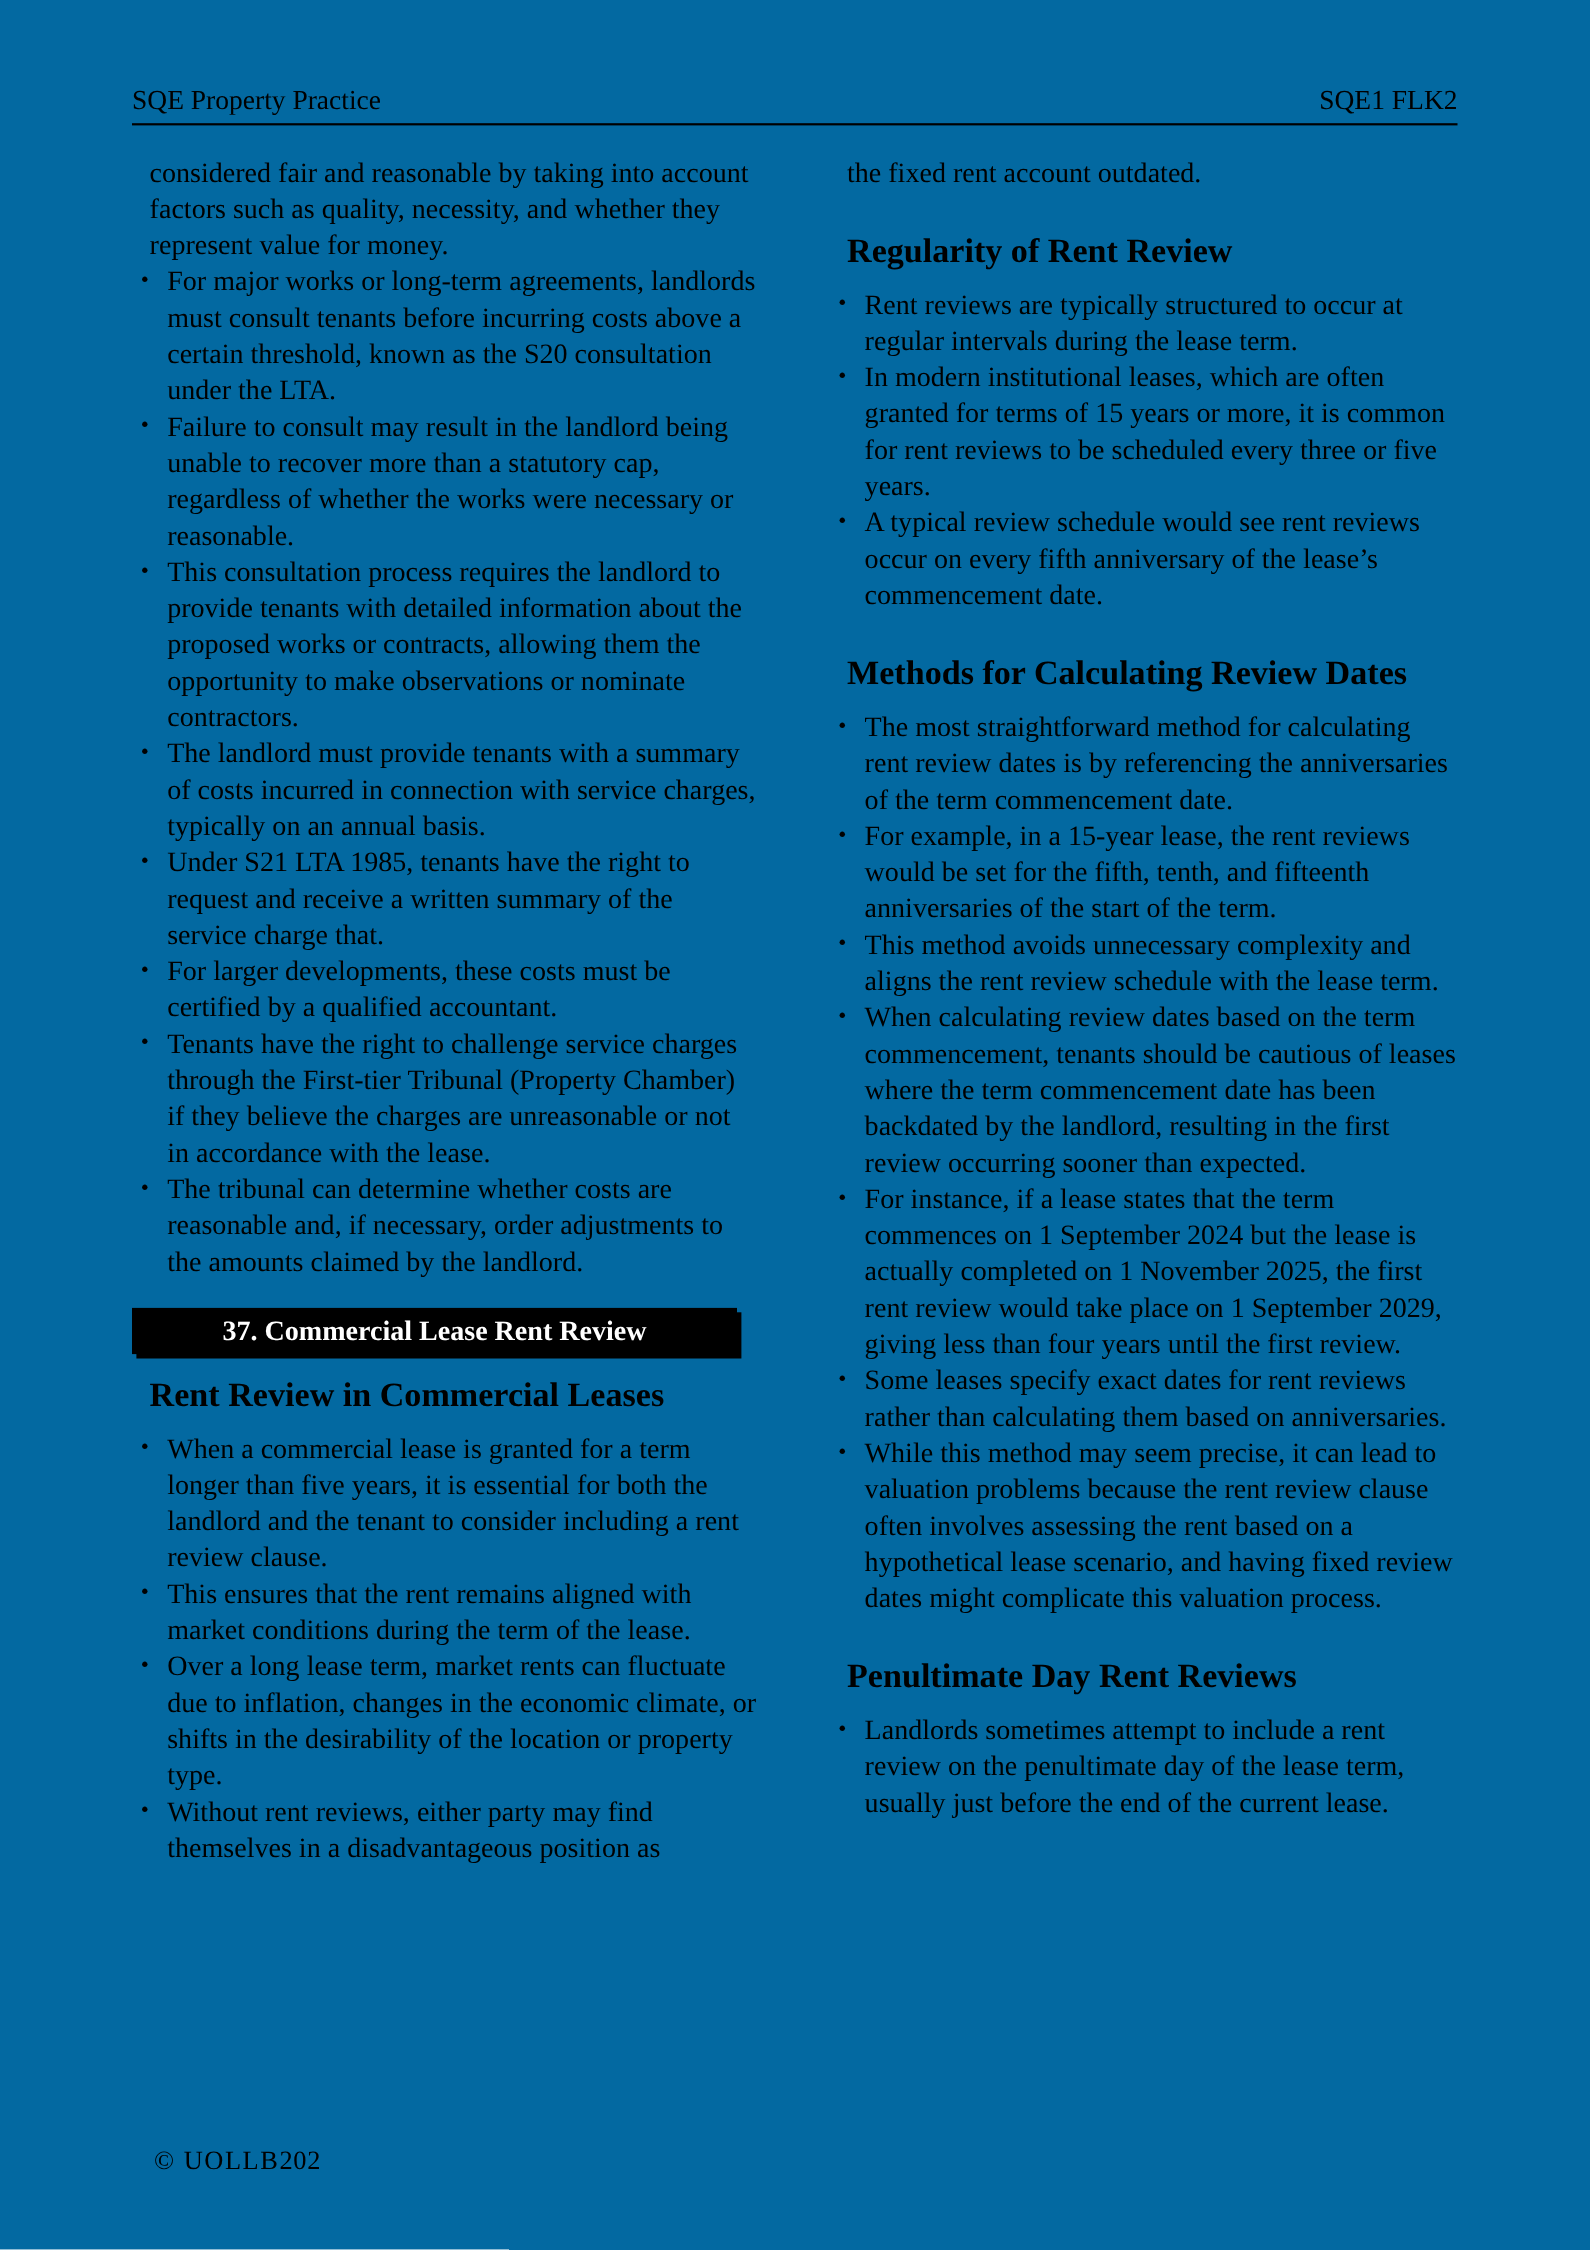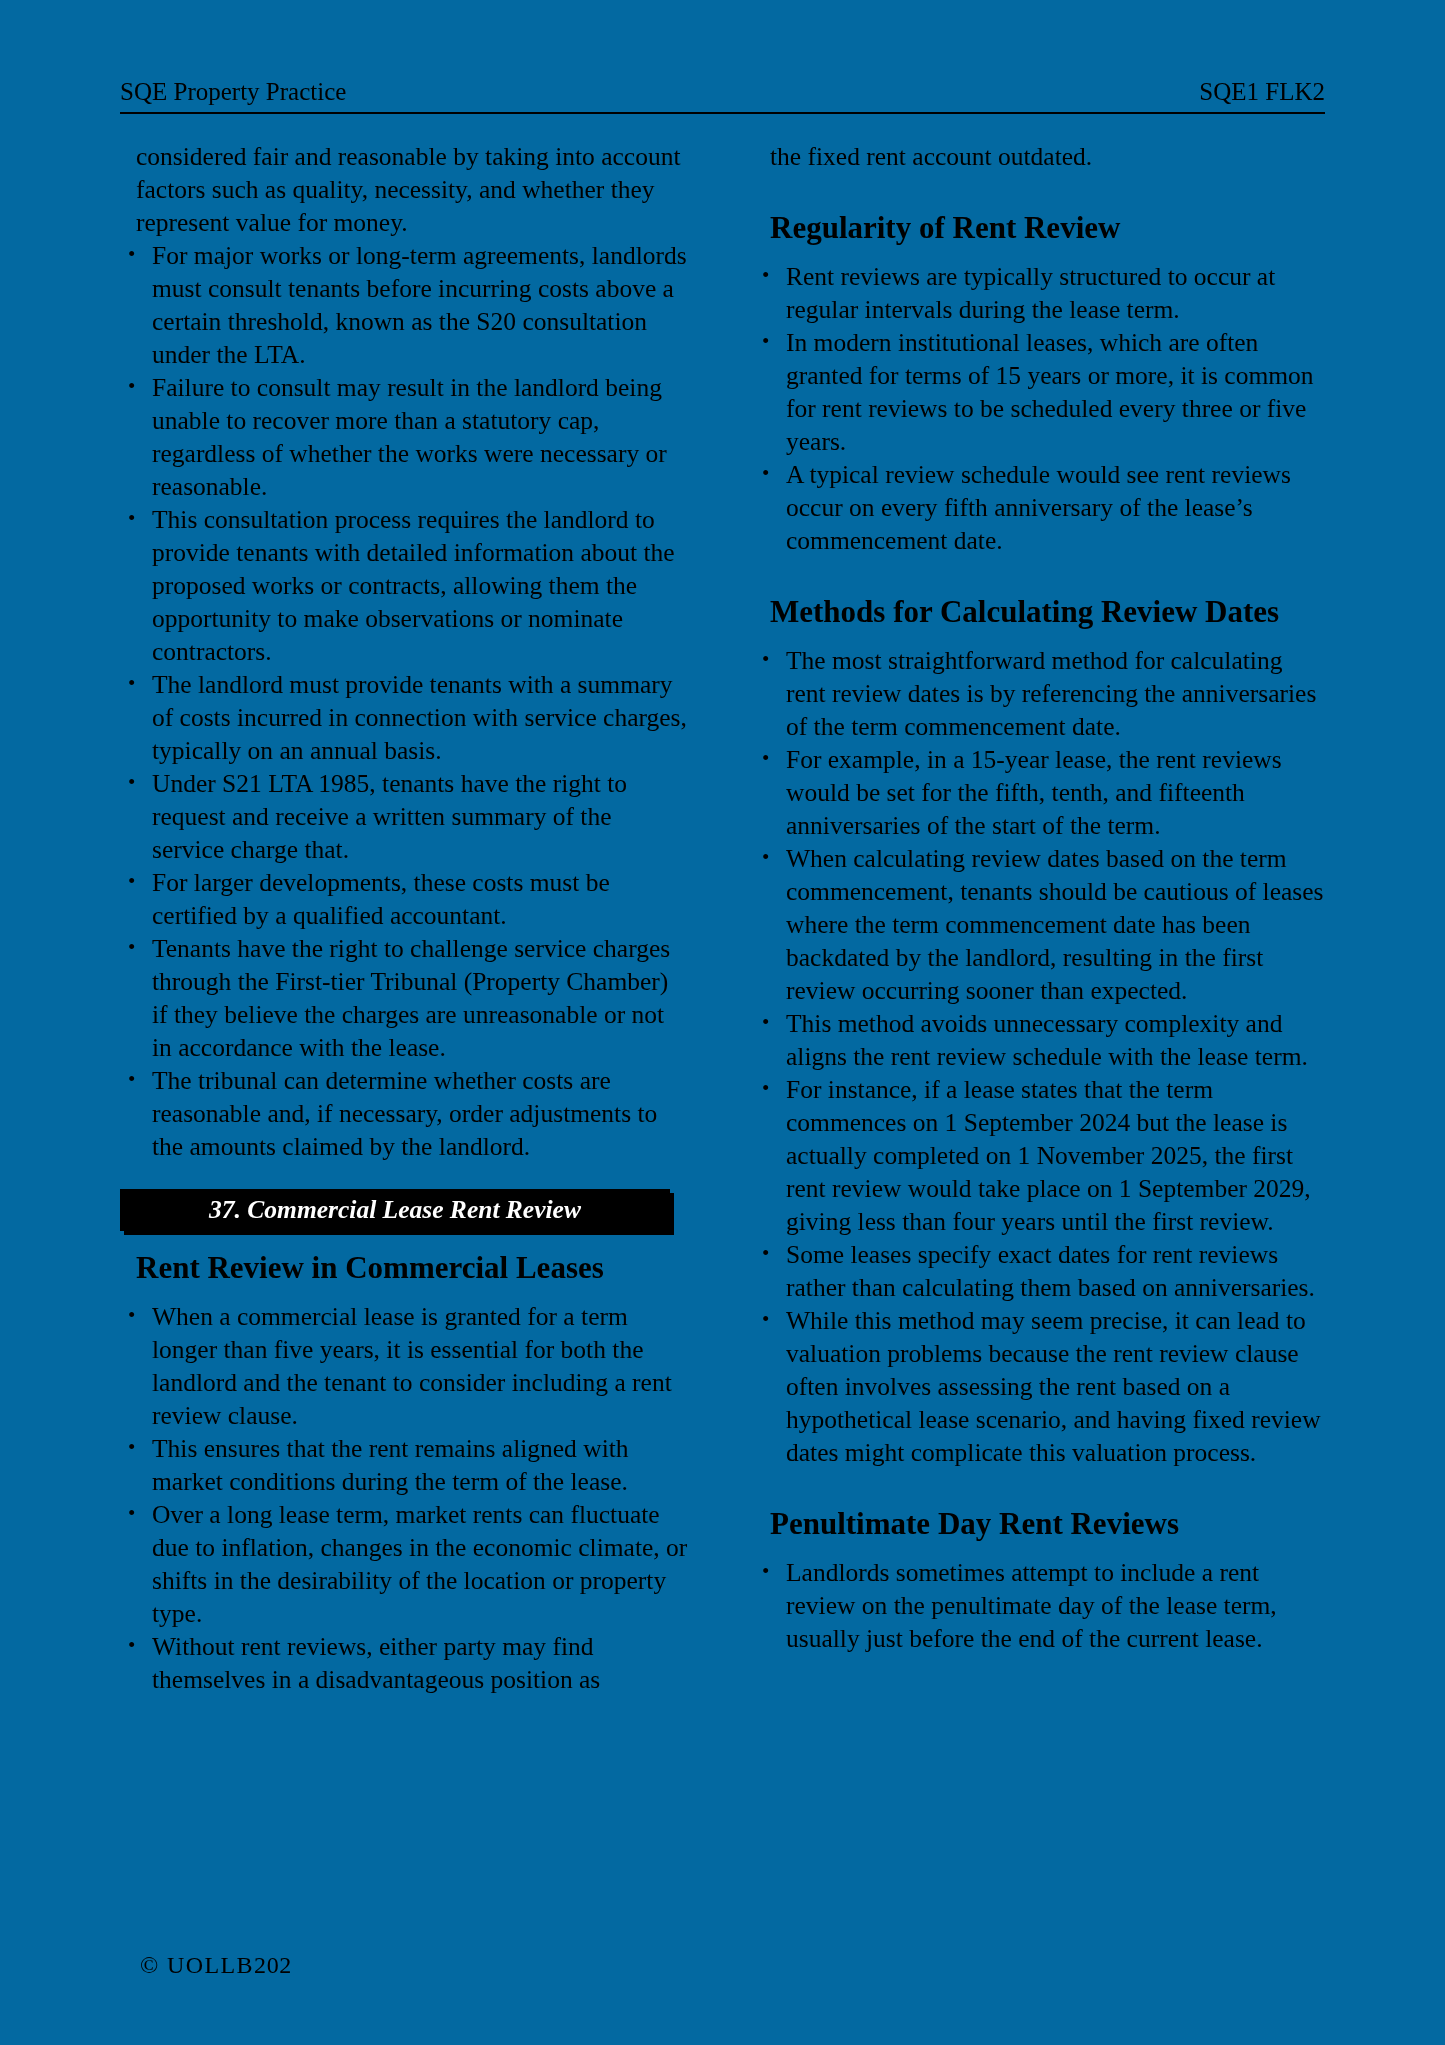--- a/index.html
+++ b/index.html
@@ -94,21 +94,20 @@
     color: #ffffff;
     font-weight: bold;
     font-size: 25.5px;
     line-height: 38px;
     text-align: center;
     padding: 2px 6px;
     margin: 26px 0 20px 0;
     box-shadow: 4px 4px 0 #000000;
     width: 550px;
     box-sizing: border-box;
-    font-style: italic;
   }
 
   
   .footer {
     position: absolute;
     left: 120px;
     top: 1952px;
     width: 1205px;
     display: flex;
     justify-content: flex-start;
@@ -171,22 +170,22 @@
         <li>In modern institutional leases, which are often granted for terms of 15 years or more, it is common for rent reviews to be scheduled every three or five years.</li>
         <li>A typical review schedule would see rent reviews occur on every fifth anniversary of the lease’s commencement date.</li>
       </ul>
 
       <div class="gap-md"></div>
 
       <h3 class="sub">Methods for Calculating Review Dates</h3>
       <ul class="bullets">
         <li>The most straightforward method for calculating rent review dates is by referencing the anniversaries of the term commencement date.</li>
         <li>For example, in a 15-year lease, the rent reviews would be set for the fifth, tenth, and fifteenth anniversaries of the start of the term.</li>
+        <li>This method avoids unnecessary complexity and aligns the rent review schedule with the lease term.</li>
         <li>When calculating review dates based on the term commencement, tenants should be cautious of leases where the term commencement date has been backdated by the landlord, resulting in the first review occurring sooner than expected.</li>
-        <li>This method avoids unnecessary complexity and aligns the rent review schedule with the lease term.</li>
         <li>For instance, if a lease states that the term commences on 1 September 2024 but the lease is actually completed on 1 November 2025, the first rent review would take place on 1 September 2029, giving less than four years until the first review.</li>
         <li>Some leases specify exact dates for rent reviews rather than calculating them based on anniversaries.</li>
         <li>While this method may seem precise, it can lead to valuation problems because the rent review clause often involves assessing the rent based on a hypothetical lease scenario, and having fixed review dates might complicate this valuation process.</li>
       </ul>
 
       <div class="gap-md"></div>
 
       <h3 class="sub">Penultimate Day Rent Reviews</h3>
       <ul class="bullets">
         <li>Landlords sometimes attempt to include a rent review on the penultimate day of the lease term, usually just before the end of the current lease.</li>

